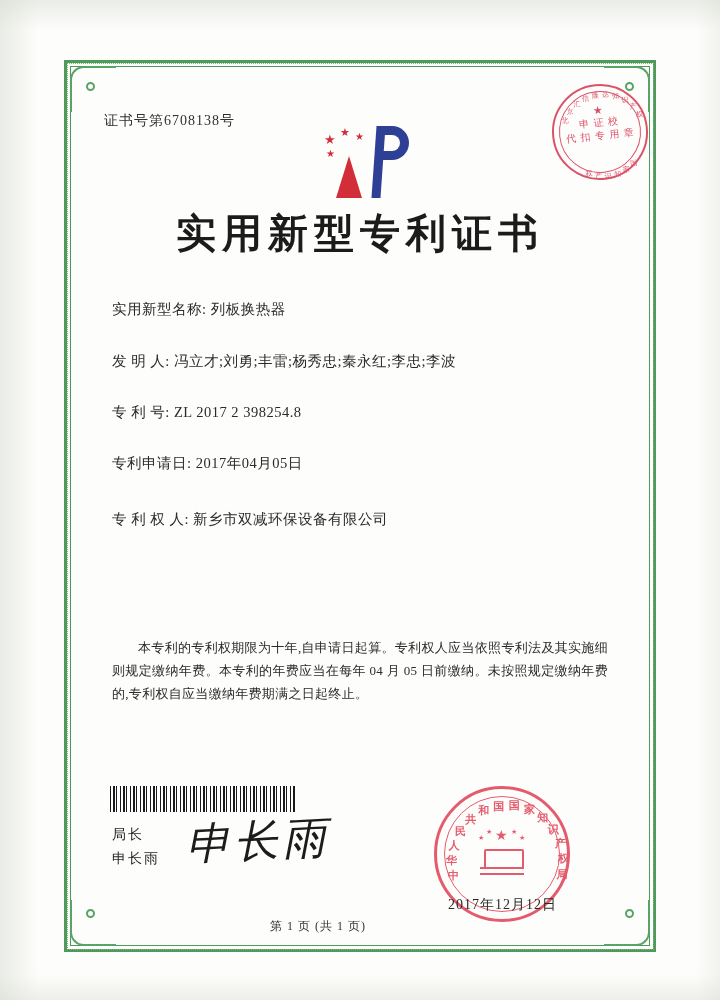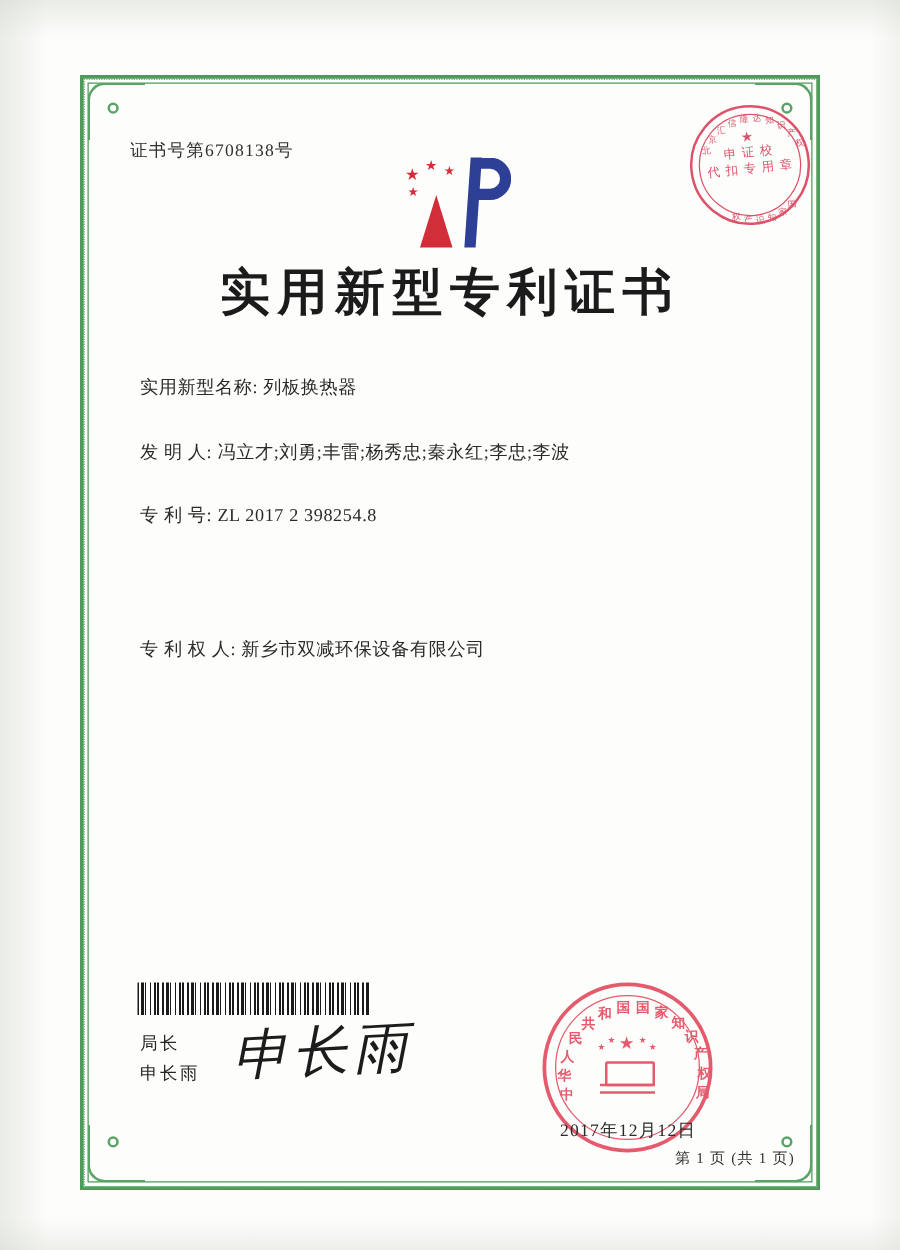--- a/index.html
+++ b/index.html
@@ -378,21 +378,21 @@
     color: #2a2a28;
     letter-spacing: 1px;
   }
 
   
   .footer {
     position: absolute;
     left: 0;
     top: 918px;
     width: 636px;
-    text-align: right;
+    text-align: center;
     font-size: 12px;
     color: #33332f;
     letter-spacing: 1px;
   }
 </style>
 </head>
 <body>
 
 <div class="page">
 
@@ -461,25 +461,30 @@
     <span class="val">列板换热器</span>
   </div>
   <div class="field f-inv">
     <span class="lbl">发 明 人:</span>
     <span class="val">冯立才;刘勇;丰雷;杨秀忠;秦永红;李忠;李波</span>
   </div>
   <div class="field f-patno">
     <span class="lbl">专 利 号:</span>
     <span class="val">ZL 2017 2 398254.8</span>
   </div>
+  <div class="field f-appdate">
+    <span class="lbl">专利申请日:</span>
+    <span class="val">2017年04月05日</span>
+  </div>
   <div class="field f-holder">
     <span class="lbl">专 利 权 人:</span>
     <span class="val">新乡市双减环保设备有限公司</span>
   </div>
 
+  <div class="para p2">本专利的专利权期限为十年,自申请日起算。专利权人应当依照专利法及其实施细则规定缴纳年费。本专利的年费应当在每年 04 月 05 日前缴纳。未按照规定缴纳年费的,专利权自应当缴纳年费期满之日起终止。</div>
 
   <div class="barcode"></div>
 
   <div class="sig-label">局长</div>
   <div class="sig-name">申长雨</div>
   <div class="sig-hand">申长雨</div>
 
   <div class="seal-big">
     <div class="ring2"></div>
     <div class="arc-text">

